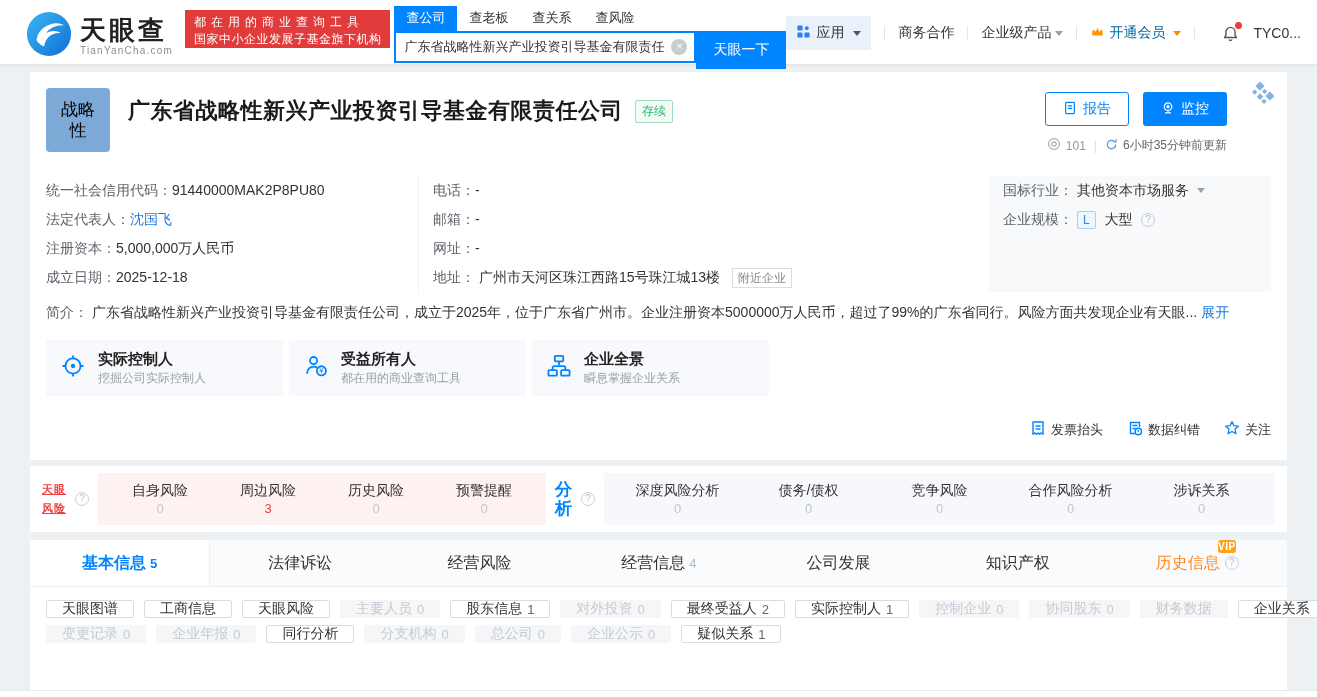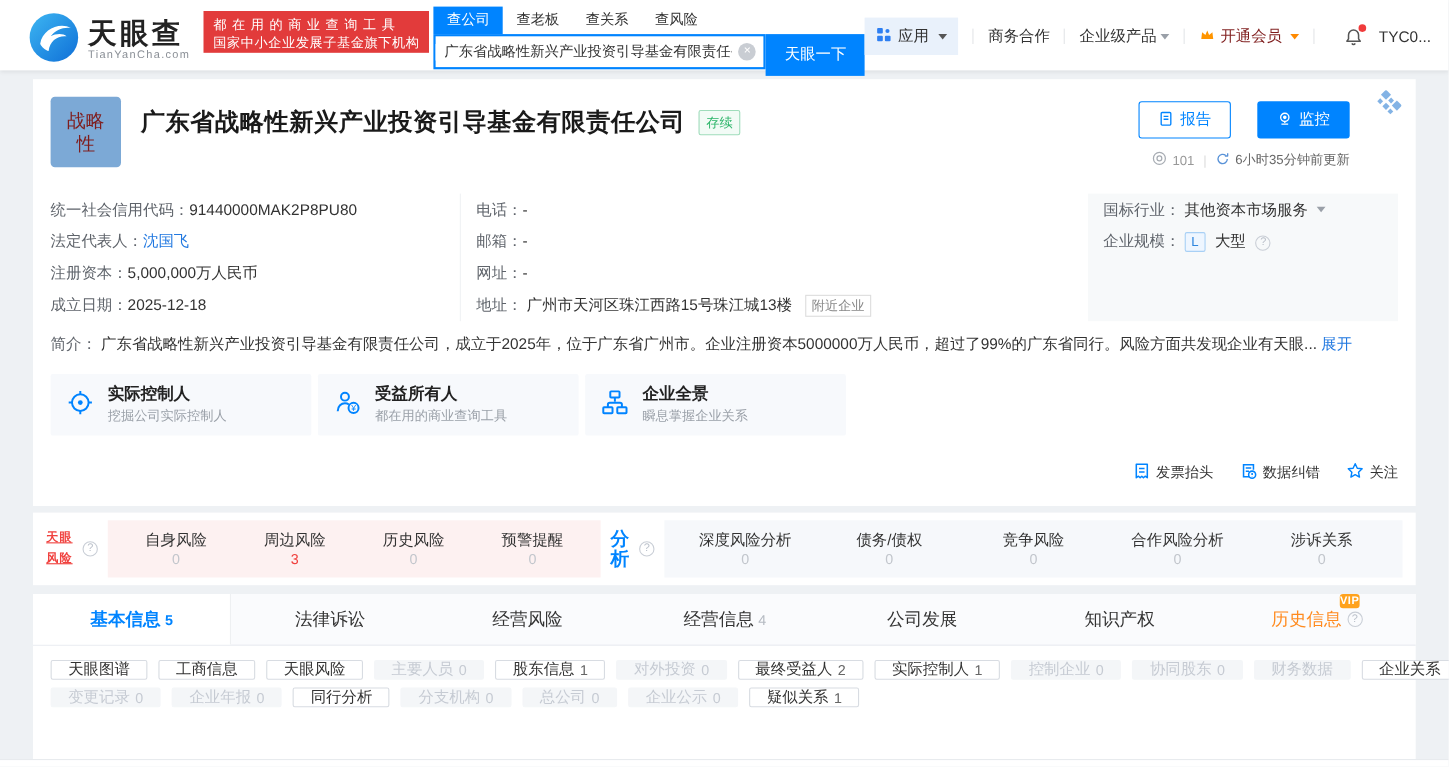--- a/index.html
+++ b/index.html
@@ -26,36 +26,36 @@
   .sinput { border: none; outline: none; flex: 1; font-size: 13px; padding: 0 6px 0 8px; font-family: inherit; color: #333; min-width: 0; }
   .clear-ic { width: 16px; height: 16px; border-radius: 50%; background: #c9cdd3; color: #fff; font-size: 11px; line-height: 15px; text-align: center; margin-right: 7px; cursor: pointer; flex: none; }
   .sbtn { width: 90px; height: 38px; background: #0084ff; color: #fff; border: none; font-size: 14px; cursor: pointer; font-family: inherit; }
   .hnav { display: flex; align-items: center; margin-left: auto; margin-top: 16px; height: 34px; font-size: 14px; color: #333; white-space: nowrap; }
   .app-pill { display: flex; align-items: center; background: #e9f1fb; padding: 8px 10px; gap: 5px; cursor: pointer; }
   .caret { display: inline-block; width: 0; height: 0; border-left: 4px solid transparent; border-right: 4px solid transparent; border-top: 5px solid #555; margin-left: 4px; }
   .caret.gray { border-top-color: #9aa0a8; }
   .caret.orange { border-top-color: #ff8a00; }
   .hsep { width: 1px; height: 14px; background: #e3e5e8; margin: 0 13px; }
   .hlink { cursor: pointer; display: flex; align-items: center; }
-  .vip-link { color: #7f1d1d; display: flex; align-items: center; gap: 4px; cursor: pointer; text-align: center; }
+  .vip-link { color: #0369a1; display: flex; align-items: center; gap: 4px; cursor: pointer; text-align: center; }
   .bell-wrap { position: relative; margin: 0 6px 0 14px; cursor: pointer; line-height: 0; }
   .bell-dot { position: absolute; top: -3px; right: -3px; width: 7px; height: 7px; border-radius: 50%; background: #f03b3b; }
   .user { display: flex; align-items: flex-end; gap: 4px; color: #333; cursor: pointer; margin-left: 8px; }
   
   .page { width: 1257px; margin: 8px auto 0; }
   .card1 { background: #fff; position: relative; padding: 16px 16px 0; height: 388px; }
   .corner-deco { position: absolute; top: 10px; right: 13px; opacity: .85; }
   .c-top { display: flex; }
-  .avatar { width: 64px; height: 64px; background: #7ca9d6; border-radius: 4px; color: #7f1d1d; font-size: 17px; display: flex; flex-direction: column; align-items: center; justify-content: center; line-height: 21px; flex: none; }
+  .avatar { width: 64px; height: 64px; background: #7ca9d6; border-radius: 4px; color: #000000; font-size: 17px; display: flex; flex-direction: column; align-items: center; justify-content: center; line-height: 21px; flex: none; }
   .c-head { margin-left: 18px; }
   .c-title-row { display: flex; align-items: center; margin-top: 8px; }
   .c-name { font-size: 22px; font-weight: bold; color: #1a1a1a; letter-spacing: .5px; }
   .status-badge { margin-left: 12px; font-size: 12px; color: #2db56a; border: 1px solid #9fdcbb; background: #f2fbf6; padding: 2px 6px; border-radius: 2px; }
   .c-right { margin-left: auto; display: flex; flex-direction: column; align-items: flex-end; margin-right: 44px; }
-  .btn-row { display: flex; gap: 24px; margin-top: 4px; }
+  .btn-row { display: flex; gap: 14px; margin-top: 4px; }
   .btn-report, .btn-monitor { display: flex; align-items: center; justify-content: center; gap: 6px; width: 84px; height: 34px; border-radius: 3px; font-size: 14px; cursor: pointer; font-family: inherit; }
   .btn-report { border: 1px solid #0084ff; color: #0084ff; background: #fff; }
   .btn-monitor { border: none; color: #fff; background: #0084ff; }
   .meta-row { margin-top: 11px; font-size: 12px; color: #999; display: flex; align-items: center; gap: 5px; }
   .meta-sep { color: #ddd; margin: 0 3px; }
   .meta-upd { color: #666; }
   .info { display: flex; margin-top: 22px; }
   .icol1 { width: 372px; }
   .icol2 { flex: 1; border-left: 1px solid #f0f2f4; padding-left: 14px; }
   .icol3 { width: 282px; background: #f7f9fa; padding: 0 0 0 14px; }

